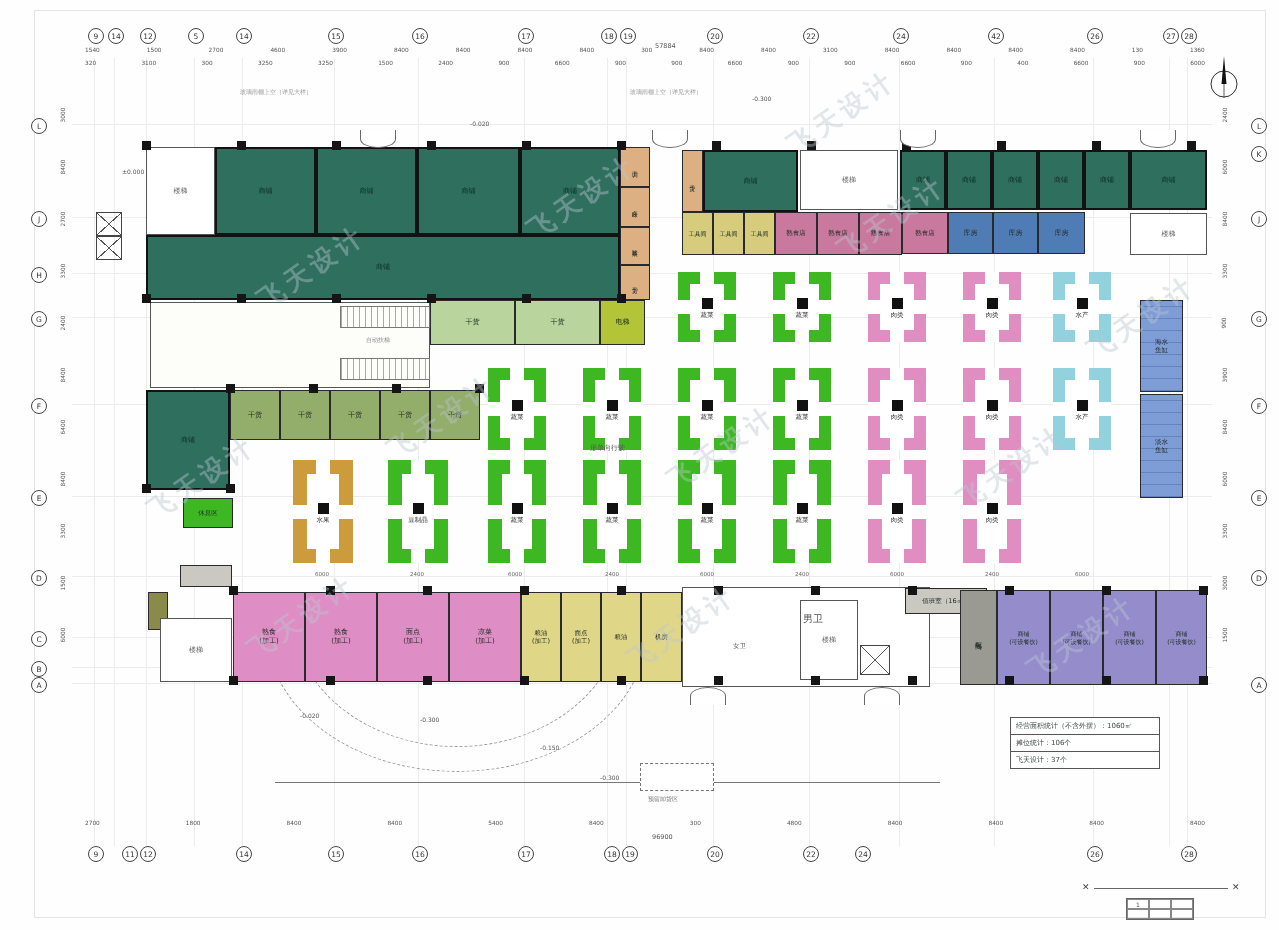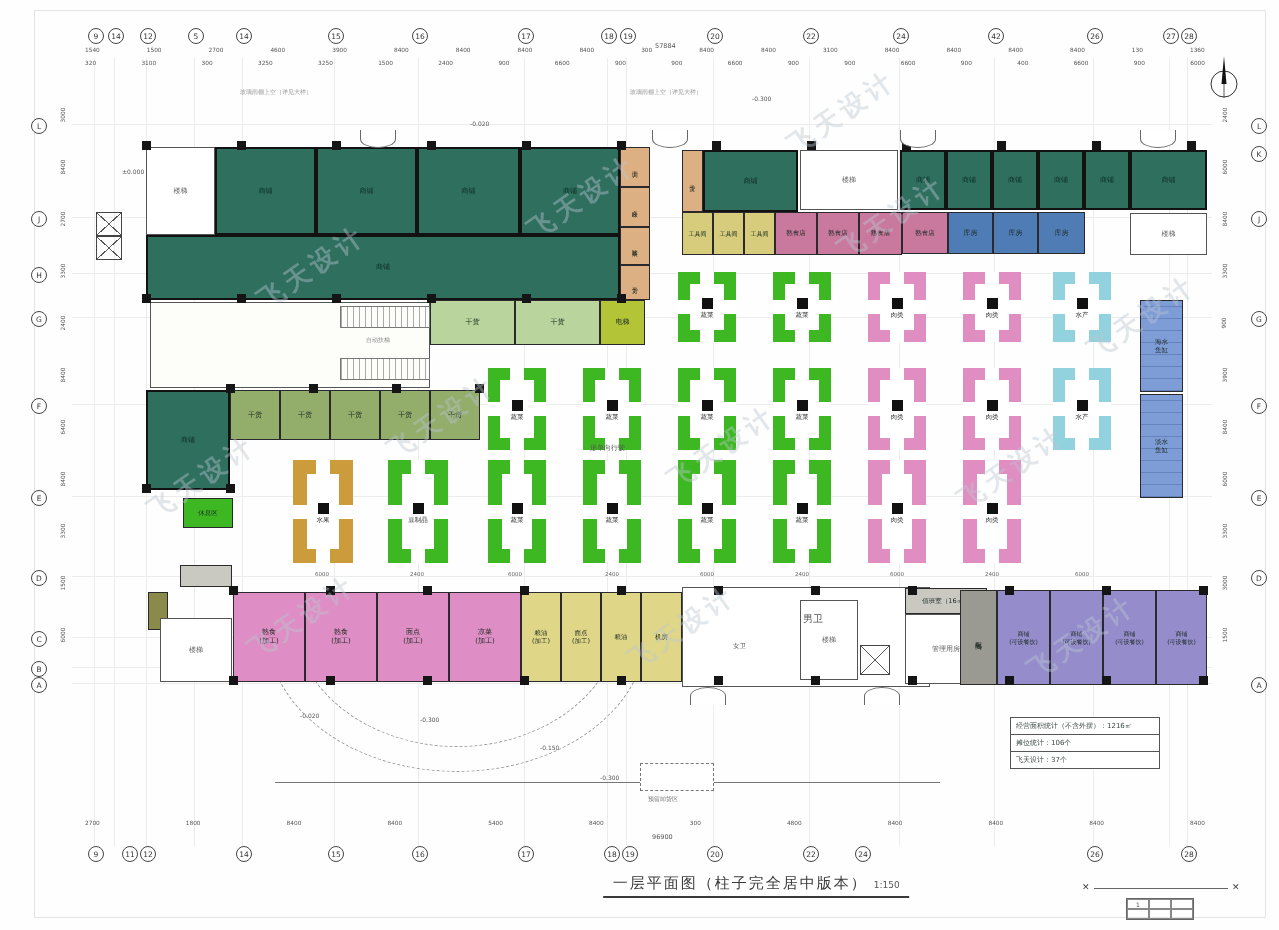--- a/index.html
+++ b/index.html
@@ -83,27 +83,24 @@
   <div class="dashrect" style="left:640px;top:763px;width:72px;height:26px;"></div>
 
   <div id="compass">
     <svg width="40" height="50" viewBox="0 0 40 50">
       <circle cx="20" cy="30" r="13" fill="none" stroke="#333" stroke-width="1"></circle>
       <polygon points="20,2 17.5,30 22.5,30" fill="#111"></polygon>
       <line x1="20" y1="30" x2="20" y2="44" stroke="#333" stroke-width="0.8"></line>
     </svg>
   </div>
 
-  <div id="title">
-    <span>一层平面图（柱子完全居中版本）</span><span class="scale">1:150</span>
-  </div>
 
 
   <div id="stats">
-      <div class="srow">经营面积统计（不含外摆）：1216㎡</div>
+      <div class="srow">经营面积统计（不含外摆）：1060㎡</div>
       <div class="srow">摊位统计：106个</div>
       <div class="srow">飞天设计：37个</div>
     </div>
 
   <div id="titleblock">
     <span class="xm" style="left:2px;">✕</span>
     <div class="tbline"></div>
     <span class="xm" style="left:152px;">✕</span>
     <div class="minitable">
         <div>1</div>
@@ -199,21 +196,20 @@
 (加工)</div>
     <div class="room c-yellowb" style="left: 521px; top: 592px; width: 40px; height: 90px; background: rgb(224, 214, 136); font-size: 6.5px;">粮油
 (加工)</div>
     <div class="room c-yellowb" style="left: 561px; top: 592px; width: 40px; height: 90px; background: rgb(224, 214, 136); font-size: 6.5px;">面点
 (加工)</div>
     <div class="room c-yellowb" style="left: 601px; top: 592px; width: 40px; height: 90px; background: rgb(224, 214, 136); font-size: 6.5px;">粮油</div>
     <div class="room c-yellowb" style="left: 641px; top: 592px; width: 41px; height: 90px; background: rgb(224, 214, 136); font-size: 6.5px;">机房</div>
     <div class="room c-wc" style="left: 682px; top: 587px; width: 248px; height: 100px; background: rgb(255, 255, 255);"></div>
     <div class="room c-stair hatch" style="left: 800px; top: 600px; width: 58px; height: 80px; background: rgb(255, 255, 255);">楼梯</div>
     <div class="room c-greyl" style="left: 905px; top: 588px; width: 82px; height: 26px; background: rgb(201, 201, 194); font-size: 6.5px;">值班室（16㎡）</div>
-    <div class="room c-white" style="left: 905px; top: 614px; width: 82px; height: 70px; background: rgb(255, 255, 255);">管理用房</div>
     <div class="room c-grey vert" style="left: 960px; top: 590px; width: 37px; height: 95px; background: rgb(154, 154, 146); font-size: 6.5px;">配电间</div>
     <div class="room c-purple" style="left: 997px; top: 590px; width: 53px; height: 95px; background: rgb(149, 141, 203); font-size: 6px;">商铺
 (可设餐饮)</div>
     <div class="room c-purple" style="left: 1050px; top: 590px; width: 53px; height: 95px; background: rgb(149, 141, 203); font-size: 6px;">商铺
 (可设餐饮)</div>
     <div class="room c-purple" style="left: 1103px; top: 590px; width: 53px; height: 95px; background: rgb(149, 141, 203); font-size: 6px;">商铺
 (可设餐饮)</div>
     <div class="room c-purple" style="left: 1156px; top: 590px; width: 51px; height: 95px; background: rgb(149, 141, 203); font-size: 6px;">商铺
 (可设餐饮)</div>
     <div class="stall" style="left: 678px; top: 272px; width: 58px; height: 70px; background: rgb(62, 184, 34);">

